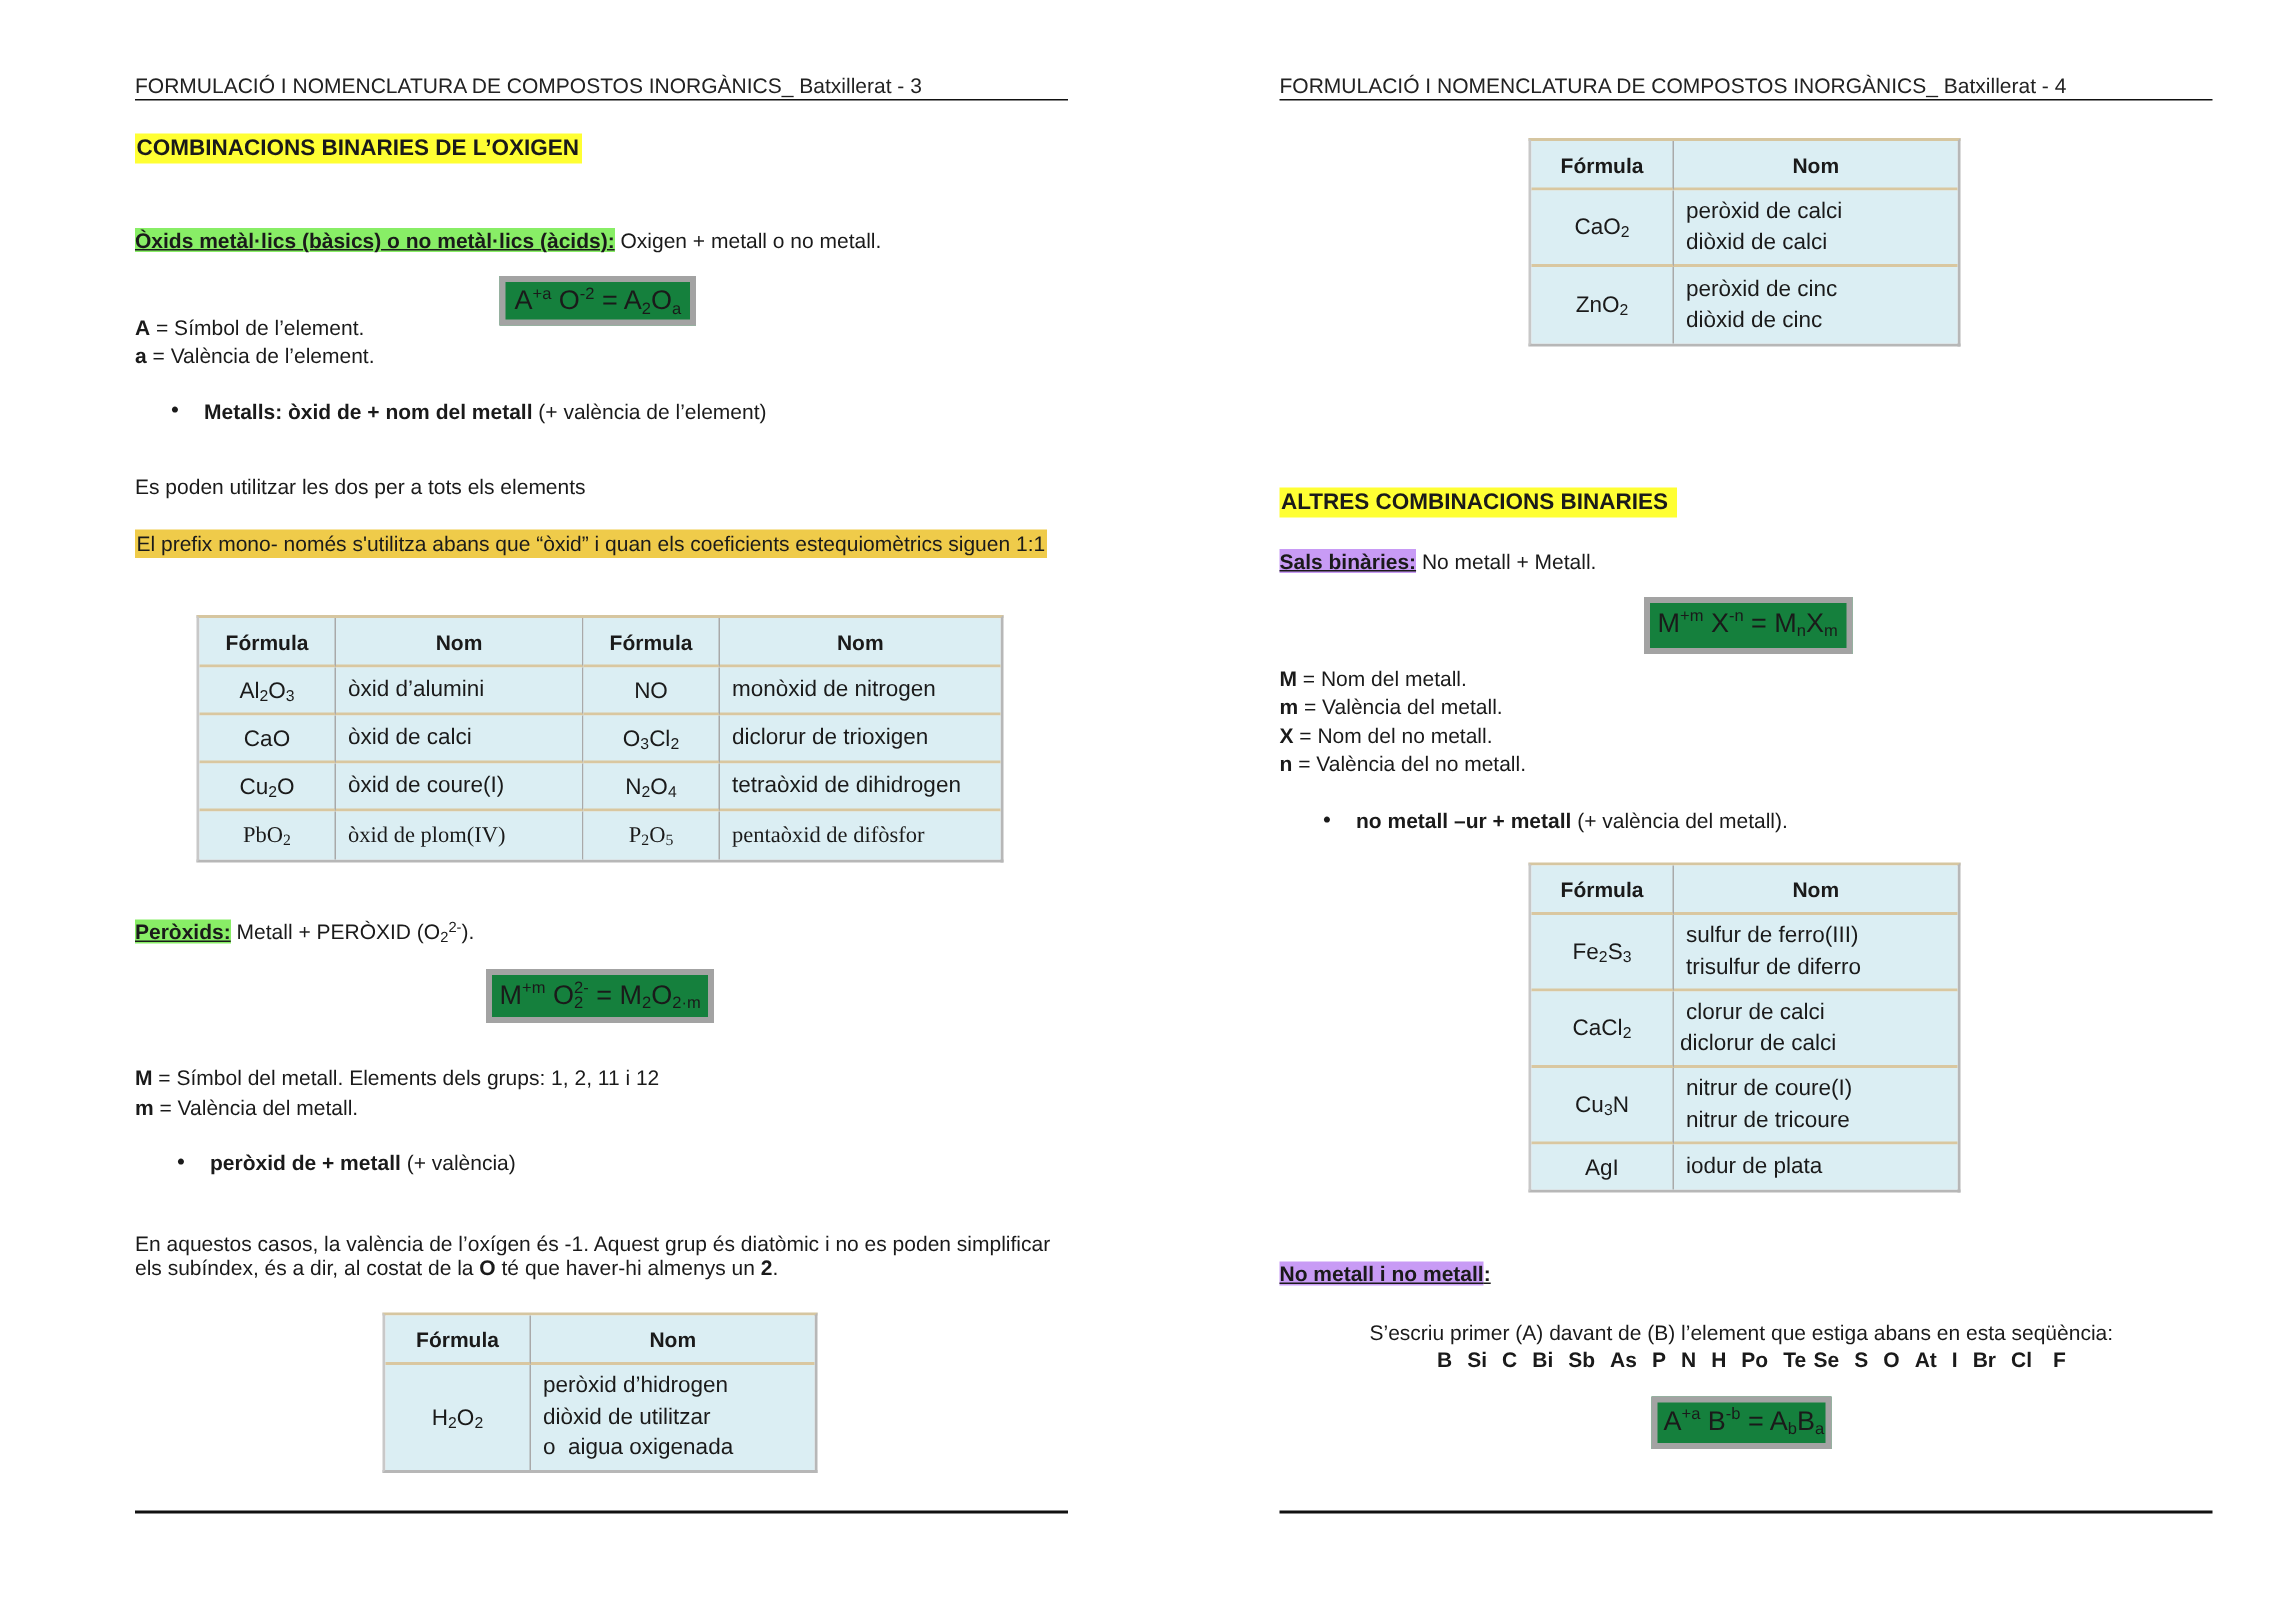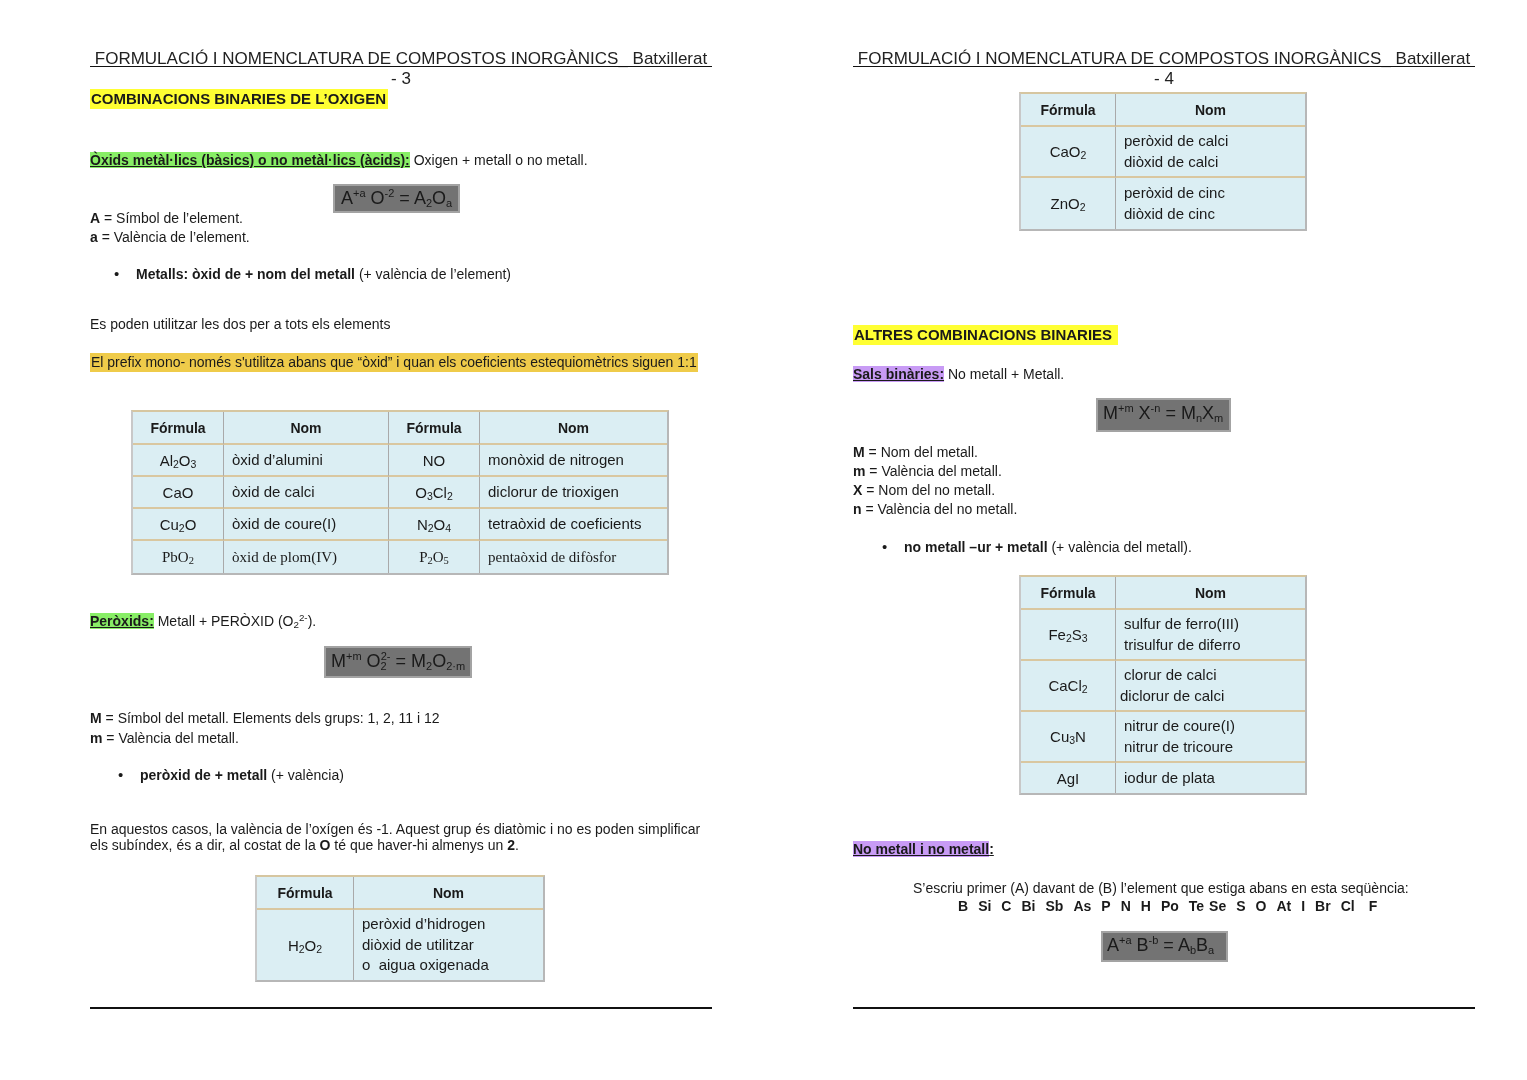--- a/index.html
+++ b/index.html
@@ -4,35 +4,35 @@
   <style>
     html, body { margin: 0; padding: 0; }
     body {
       width: 1527px; height: 1080px; background: #ffffff; position: relative; overflow: hidden;
       font-family: "Liberation Sans", sans-serif; color: #1a1a1a;
     }
     .page { position: absolute; top: 0; width: 622px; height: 1080px; }
     .page.left { left: 90px; }
     .page.right { left: 853px; }
     .abs { position: absolute; }
-    .hdr { top: 49px; left: 0; width: 622px; text-align: center; font-size: 17px; color: #222; }
+    .hdr { top: 49px; left: 0; width: 622px; text-align: left; font-size: 14px; color: #222; }
     .hline { left: 0; width: 622px; height: 0; border-top: 1.6px solid #111; }
     .hline.top { top: 66px; }
     .hline.bot { top: 1007px; border-top-width: 2px; }
     .txt { font-size: 14px; line-height: 19px; white-space: nowrap; }
     .b { font-weight: bold; }
     .i { font-style: italic; }
     .hl-yellow { background: #ffff33; }
     .hl-green { background: #88ee66; }
     .hl-gold { background: #efcb4a; }
     .hl-purple { background: #c89bf5; }
     .u { text-decoration: underline; }
     .sec-title { font-size: 15px; font-weight: bold; padding: 1px 2px 2px 1px; }
     .fbox {
-      border: 2px solid #a3a3a3; background: #737373; font-size: 18px; padding: 2px 6px; white-space: nowrap;
+      border: 4px solid #a3a3a3; background: #15803d; font-size: 18px; padding: 2px 6px; white-space: nowrap;
     }
     .fbox sup { font-size: 11px; vertical-align: 7px; }
     .fbox sub { font-size: 11px; vertical-align: -3px; }
     sub { font-size: 70%; vertical-align: -2px; line-height: 0; }
     sup { font-size: 70%; vertical-align: 5px; line-height: 0; }
     .bullet-list { margin: 0; padding: 0; list-style: none; }
     .bullet-list li { position: relative; padding-left: 46px; font-size: 14px; line-height: 18px; white-space: nowrap; }
     .bullet-list li::before { content: "\2022"; position: absolute; left: 24px; font-size: 15px; }
     table.chem {
       border-collapse: separate; border-spacing: 0; font-size: 15px; position: absolute;
@@ -104,21 +104,21 @@
       <tr style="height:32px;">
         <td class="f">CaO</td>
         <td class="n">òxid de calci</td>
         <td class="f"><span>O</span><sub>3</sub><span>Cl</span><sub>2</sub></td>
         <td class="n">diclorur de trioxigen</td>
       </tr>
       <tr style="height:32px;">
         <td class="f"><span>Cu</span><sub>2</sub><span>O</span></td>
         <td class="n">òxid de coure(I)</td>
         <td class="f"><span>N</span><sub>2</sub><span>O</span><sub>4</sub></td>
-        <td class="n">tetraòxid de coeficients</td>
+        <td class="n">tetraòxid de dihidrogen</td>
       </tr>
       <tr style="height:32px;font-family:Liberation Serif, serif;">
         <td class="f"><span>PbO</span><sub>2</sub></td>
         <td class="n">òxid de plom(IV)</td>
         <td class="f"><span>P</span><sub>2</sub><span>O</span><sub>5</sub></td>
         <td class="n">pentaòxid de difòsfor</td>
       </tr>
     </tbody>
   </table>
 
@@ -267,18 +267,18 @@
   <div class="abs txt" style="top:840px;left:0;">
     <span class="b u hl-purple">No metall i no metall</span><span class="b u">:</span>
   </div>
 
   <div class="abs txt" style="top:879px;left:60px;">S’escriu primer (A) davant de (B) l’element que estiga abans en esta seqüència:</div>
 
   <div class="abs seq" style="top:898px;left:105px;white-space:nowrap;">
     <span>B</span><span>Si</span><span>C</span><span>Bi</span><span>Sb</span><span>As</span><span>P</span><span>N</span><span>H</span><span>Po</span><span style="margin-right:5px;">Te</span><span>Se</span><span>S</span><span>O</span><span>At</span><span>I</span><span>Br</span><span style="margin-right:14px;">Cl</span><span>F</span>
   </div>
 
-  <div class="abs fbox" style="top:931px;left:248px;padding:2px 12px 4px 4px;">
+  <div class="abs fbox" style="top:931px;left:248px;padding:2px 1px 4px 4px;">
     <span>A</span><sup>+a</sup><span> B</span><sup>-b</sup><span> = A</span><sub>b</sub><span>B</span><sub>a</sub>
   </div>
 
   <div class="abs hline bot"></div>
 </div>
 
 </body></html>

